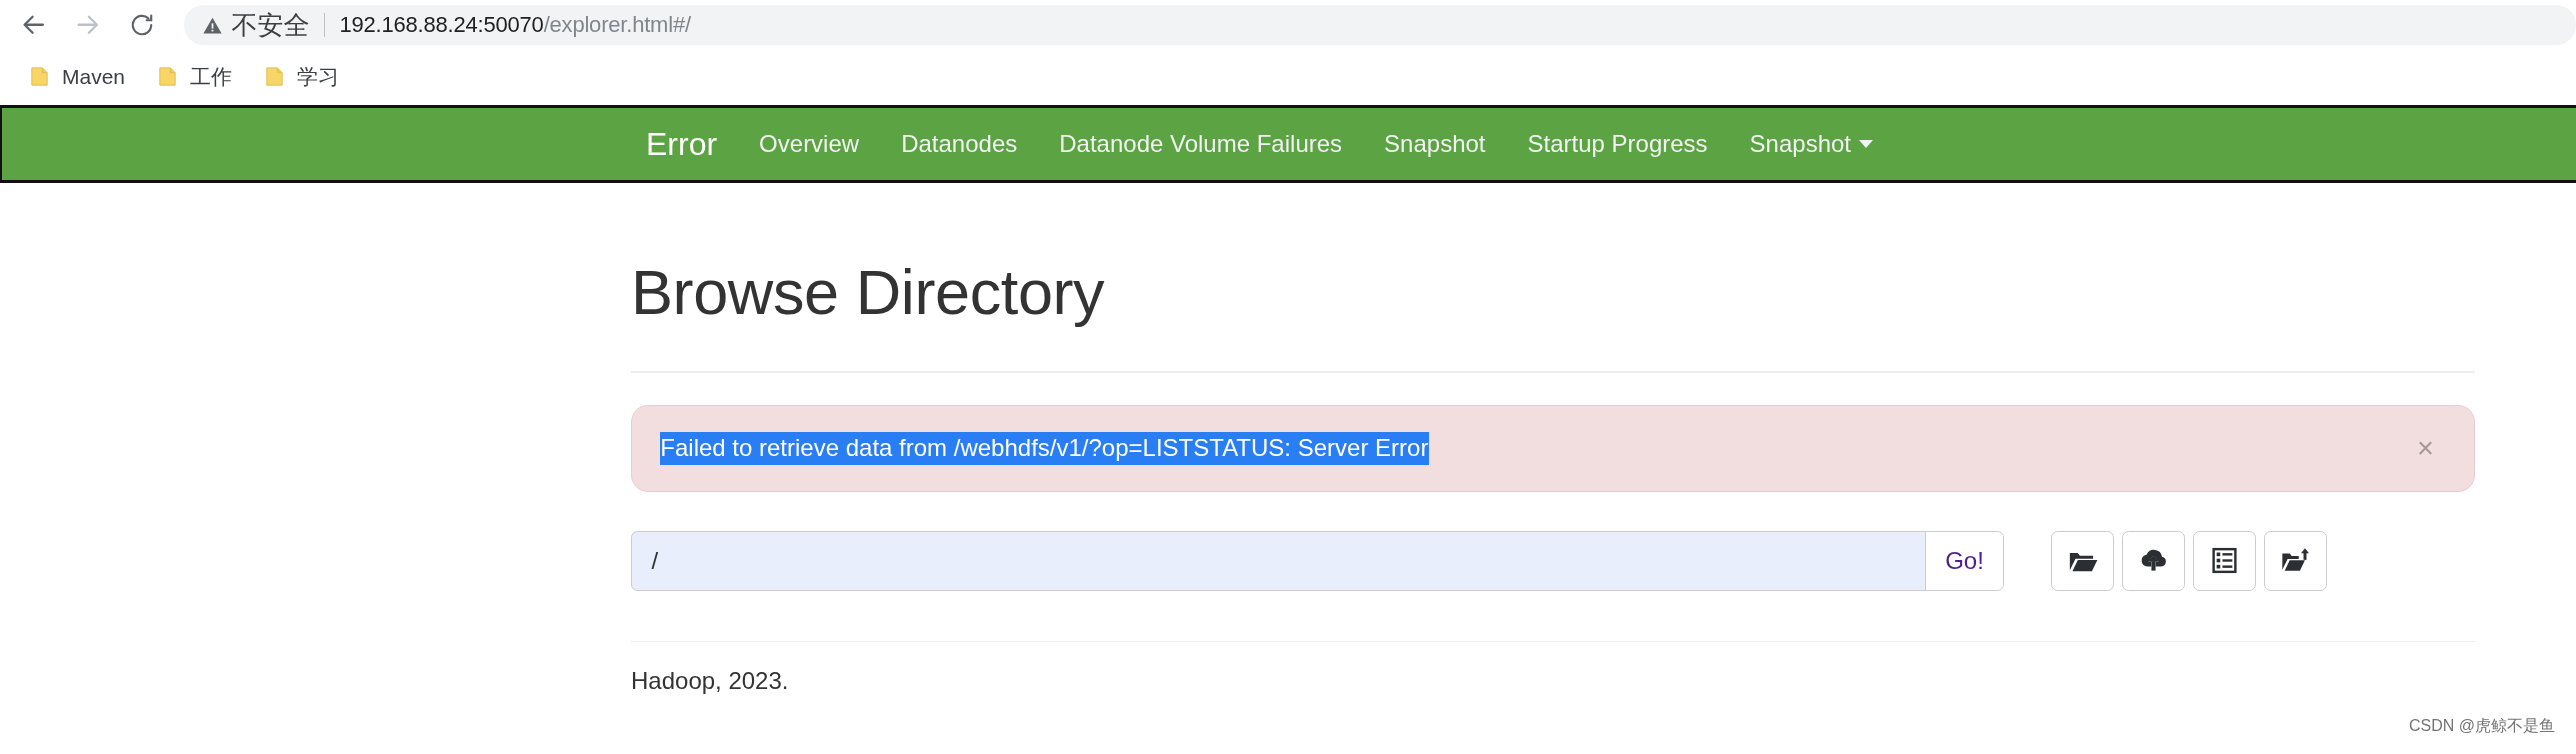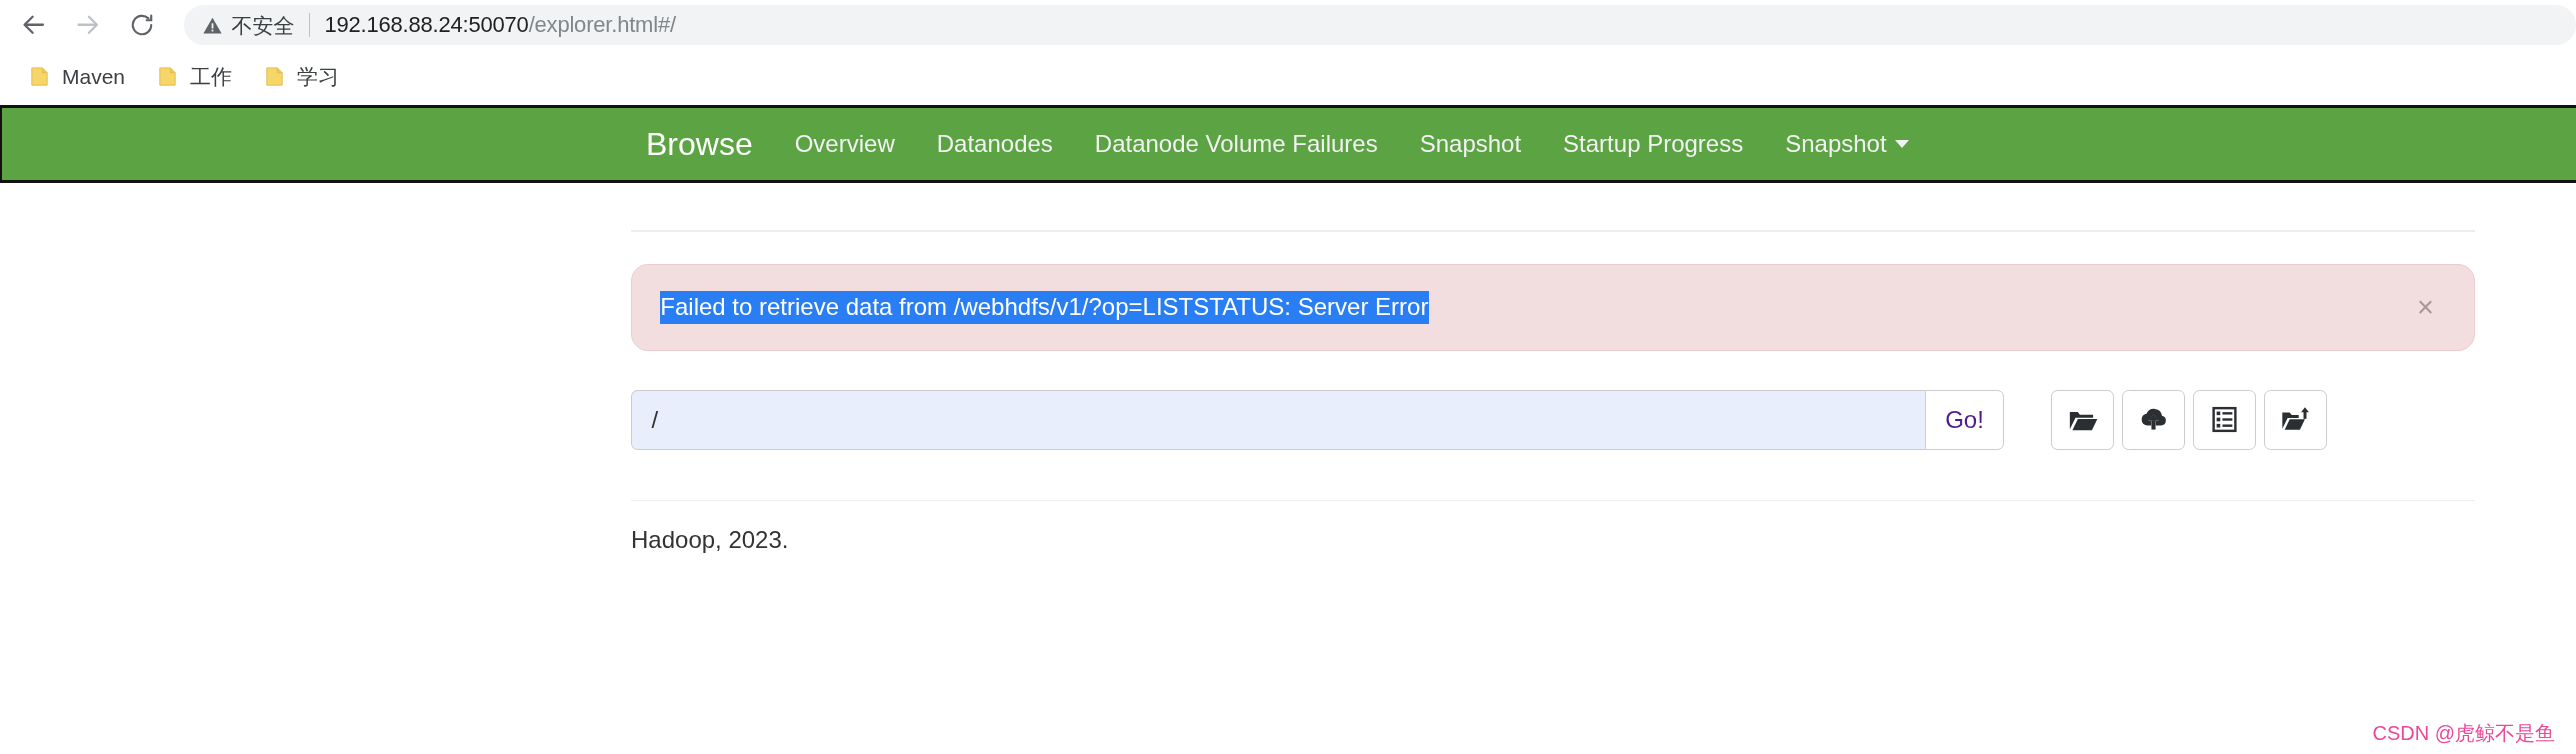--- a/index.html
+++ b/index.html
@@ -48,21 +48,21 @@
   #omnibox-security {
     display: flex; align-items: center;
     flex: 0 0 auto;
   }
   #insecure-icon {
     width: 21px; height: 21px;
     display: inline-flex; align-items: center; justify-content: center;
     color: #5f6368; margin-right: 8px;
   }
   #security-label {
-    font-size: 21px; color: #3c4043;
+    font-size: 26px; color: #3c4043;
     line-height: 1; white-space: nowrap;
   }
   #omnibox-divider {
     width: 0.8px; height: 24px;
     background: #bdc1c6;
     margin: 0 14.6px;
     flex: 0 0 auto;
   }
   #omnibox-url {
     font-size: 22px; color: #80868b;
@@ -255,23 +255,23 @@
   #footer-text {
     margin-top: 27px;
     font-size: 24px;
     color: #333333;
     line-height: 1;
   }
 
   
   #watermark {
     position: absolute;
-    right: 21px; bottom: 7px;
-    font-size: 20px;
-    color: #ec4899;
+    right: 21px; bottom: 17px;
+    font-size: 16px;
+    color: #737373;
     white-space: nowrap;
     font-family: "Liberation Sans", sans-serif;
   }
 </style>
 </head>
 <body>
 
 <div id="browser-chrome">
 
   <div id="toolbar-row">
@@ -349,36 +349,37 @@
         </svg>
       </span>
       <span class="bookmark-label">学习</span>
     </div>
 
   </div>
 </div>
 
 <div id="hadoop-navbar">
   <div id="navbar-inner">
-    <a id="navbar-brand">Browse</a>
+    <a id="navbar-brand">Error</a>
     <a class="nav-link">Overview</a>
     <a class="nav-link">Datanodes</a>
     <a class="nav-link">Datanode Volume Failures</a>
     <a class="nav-link">Snapshot</a>
     <a class="nav-link">Startup Progress</a>
     <a class="nav-link">
         <span>Snapshot</span>
         <span class="caret-glyph"></span>
       </a>
   </div>
 </div>
 
 <div id="page-content">
   <div id="container">
 
+    <h1 id="page-title">Browse Directory</h1>
     <div id="title-rule"></div>
 
     <div id="error-alert">
       <span id="error-message">Failed to retrieve data from /webhdfs/v1/?op=LISTSTATUS: Server Error</span>
       <button id="alert-close-button">×</button>
     </div>
 
     <div id="path-row">
 
       <div id="path-input-group">

